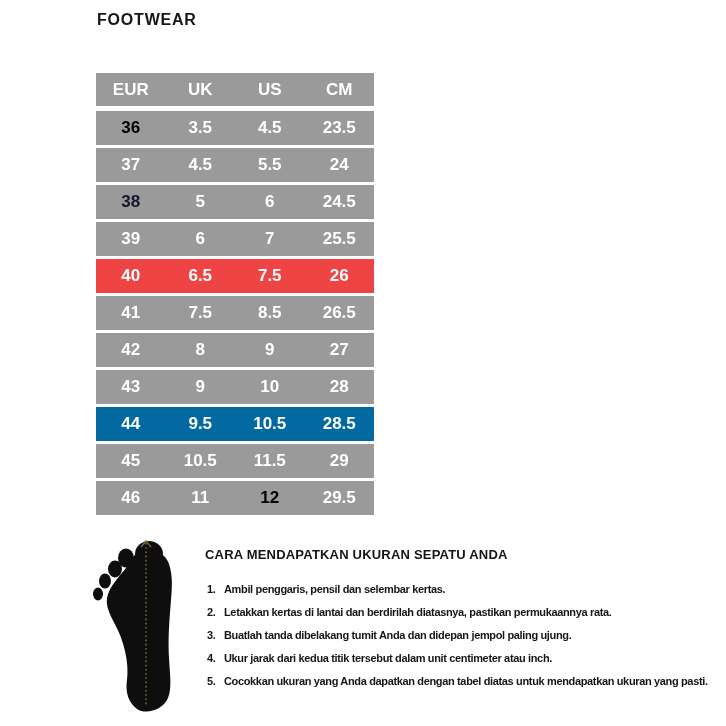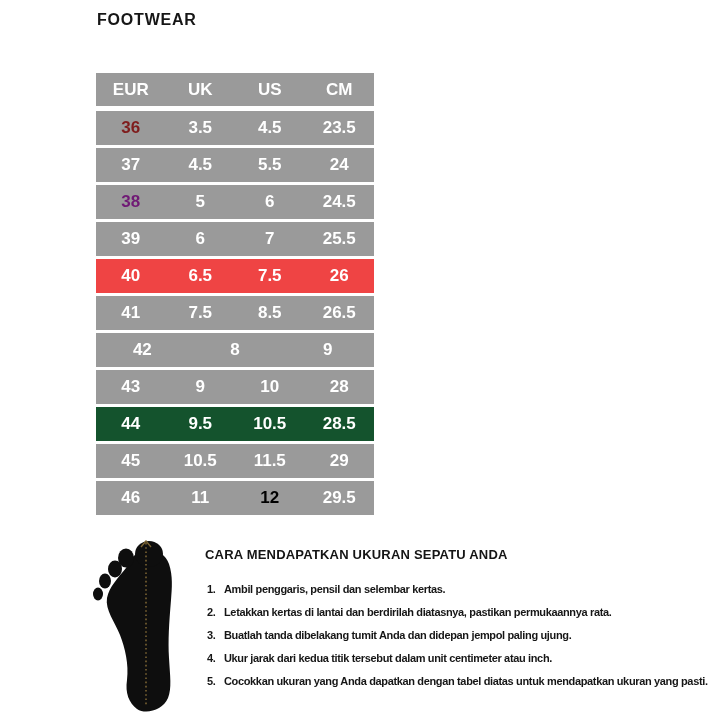--- a/index.html
+++ b/index.html
@@ -101,33 +101,33 @@
 
   <div class="size-table">
     <div class="t-header" id="table-header" style="background: rgb(154, 154, 154);">
         <div class="t-cell" style="color: rgb(255, 255, 255);">EUR</div>
         <div class="t-cell" style="color: rgb(255, 255, 255);">UK</div>
         <div class="t-cell" style="color: rgb(255, 255, 255);">US</div>
         <div class="t-cell" style="color: rgb(255, 255, 255);">CM</div>
       </div>
     <div id="table-body">
         <div class="t-row" style="background: rgb(154, 154, 154);">
-          <div class="t-cell" style="color: #7f1d1d;">36</div>
+          <div class="t-cell" style="color: #000000;">36</div>
           <div class="t-cell" style="color: rgb(255, 255, 255);">3.5</div>
           <div class="t-cell" style="color: rgb(255, 255, 255);">4.5</div>
           <div class="t-cell" style="color: rgb(255, 255, 255);">23.5</div>
         </div>
         <div class="t-row" style="background: rgb(154, 154, 154);">
           <div class="t-cell" style="color: rgb(255, 255, 255);">37</div>
           <div class="t-cell" style="color: rgb(255, 255, 255);">4.5</div>
           <div class="t-cell" style="color: rgb(255, 255, 255);">5.5</div>
           <div class="t-cell" style="color: rgb(255, 255, 255);">24</div>
         </div>
         <div class="t-row" style="background: rgb(154, 154, 154);">
-          <div class="t-cell" style="color: #701a75;">38</div>
+          <div class="t-cell" style="color: #0f172a;">38</div>
           <div class="t-cell" style="color: rgb(255, 255, 255);">5</div>
           <div class="t-cell" style="color: rgb(255, 255, 255);">6</div>
           <div class="t-cell" style="color: rgb(255, 255, 255);">24.5</div>
         </div>
         <div class="t-row" style="background: rgb(154, 154, 154);">
           <div class="t-cell" style="color: rgb(255, 255, 255);">39</div>
           <div class="t-cell" style="color: rgb(255, 255, 255);">6</div>
           <div class="t-cell" style="color: rgb(255, 255, 255);">7</div>
           <div class="t-cell" style="color: rgb(255, 255, 255);">25.5</div>
         </div>
@@ -140,28 +140,29 @@
         <div class="t-row" style="background: rgb(154, 154, 154);">
           <div class="t-cell" style="color: rgb(255, 255, 255);">41</div>
           <div class="t-cell" style="color: rgb(255, 255, 255);">7.5</div>
           <div class="t-cell" style="color: rgb(255, 255, 255);">8.5</div>
           <div class="t-cell" style="color: rgb(255, 255, 255);">26.5</div>
         </div>
         <div class="t-row" style="background: rgb(154, 154, 154);">
           <div class="t-cell" style="color: rgb(255, 255, 255);">42</div>
           <div class="t-cell" style="color: rgb(255, 255, 255);">8</div>
           <div class="t-cell" style="color: rgb(255, 255, 255);">9</div>
+          <div class="t-cell" style="color: rgb(255, 255, 255);">27</div>
         </div>
         <div class="t-row" style="background: rgb(154, 154, 154);">
           <div class="t-cell" style="color: rgb(255, 255, 255);">43</div>
           <div class="t-cell" style="color: rgb(255, 255, 255);">9</div>
           <div class="t-cell" style="color: rgb(255, 255, 255);">10</div>
           <div class="t-cell" style="color: rgb(255, 255, 255);">28</div>
         </div>
-        <div class="t-row" style="background: #14532d;">
+        <div class="t-row" style="background: #0369a1;">
           <div class="t-cell" style="color: rgb(255, 255, 255);">44</div>
           <div class="t-cell" style="color: rgb(255, 255, 255);">9.5</div>
           <div class="t-cell" style="color: rgb(255, 255, 255);">10.5</div>
           <div class="t-cell" style="color: rgb(255, 255, 255);">28.5</div>
         </div>
         <div class="t-row" style="background: rgb(154, 154, 154);">
           <div class="t-cell" style="color: rgb(255, 255, 255);">45</div>
           <div class="t-cell" style="color: rgb(255, 255, 255);">10.5</div>
           <div class="t-cell" style="color: rgb(255, 255, 255);">11.5</div>
           <div class="t-cell" style="color: rgb(255, 255, 255);">29</div>

